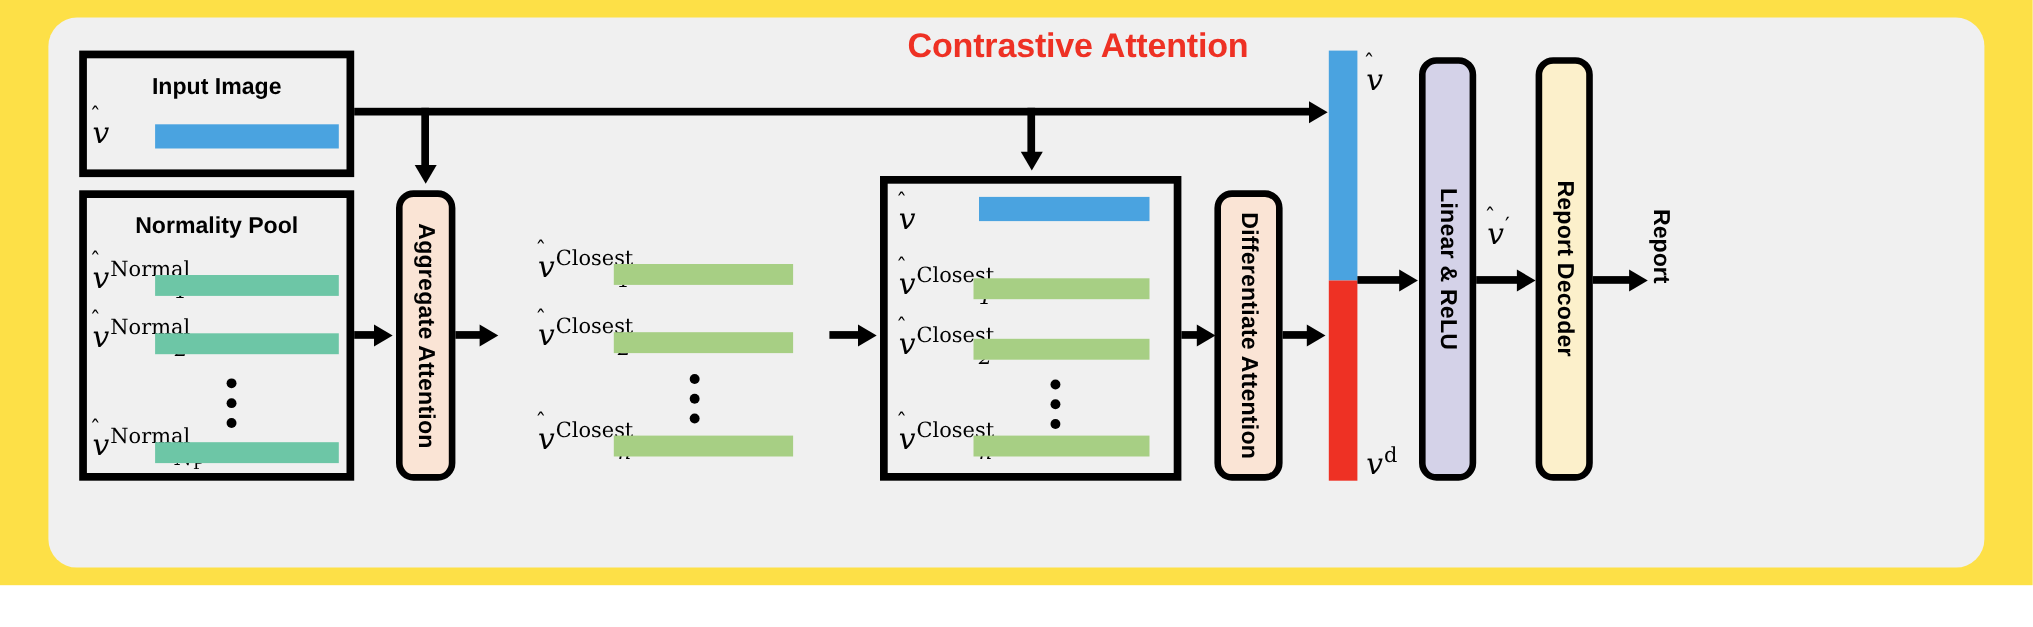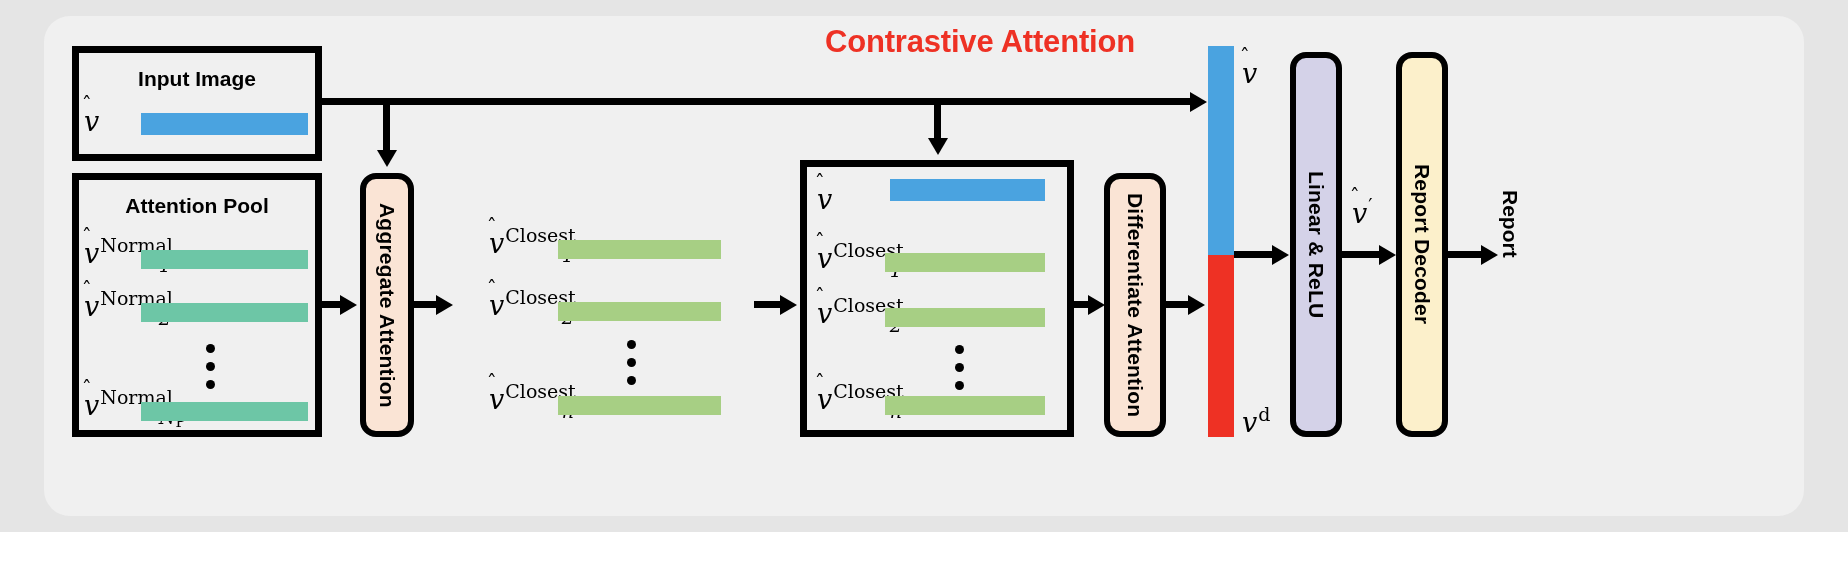--- a/index.html
+++ b/index.html
@@ -5,21 +5,21 @@
   * { box-sizing: border-box; margin: 0; padding: 0; }
   html, body {
     width: 1848px; height: 570px;
     background: #ffffff;
     font-family: "Liberation Sans", sans-serif;
     overflow: hidden;
   }
   #stage {
     position: relative;
     width: 1848px; height: 532px;
-    background: #e5e5e5;
+    background: #fde047;
   }
   
   .panel {
     position: absolute;
     left: 44px; top: 16px;
     width: 1760px; height: 500px;
     background: #f0f0f0;
     border-radius: 26px;
   }
   
@@ -130,21 +130,21 @@
 
   <div class="hbox" style="left:72px; top:46px; width:250px; height:115px;">
     <div class="hbox-title" style="top:14px;">Input Image</div>
   </div>
   <div class="math" style="left:84px; top:108px;">
     <span class="mv">v<span class="hat">̂</span></span>
   </div>
   <div class="bar" style="left:141px; top:113px; width:167px; height:22px; background:#4aa3e0;"></div>
 
   <div class="hbox" style="left:72px; top:173px; width:250px; height:264px;">
-    <div class="hbox-title" style="top:14px;">Attention Pool</div>
+    <div class="hbox-title" style="top:14px;">Normality Pool</div>
   </div>
 
   <div class="math" style="left:84px; top:240px;">
     <span class="mv">v<span class="hat">̂</span></span><span class="sup">Normal</span><span class="sub">1</span>
   </div>
   <div class="bar" style="left:141px; top:250px; width:167px; height:19px; background:#6dc6a6;"></div>
 
   <div class="math" style="left:84px; top:293px;">
     <span class="mv">v<span class="hat">̂</span></span><span class="sup">Normal</span><span class="sub">2</span>
   </div>

